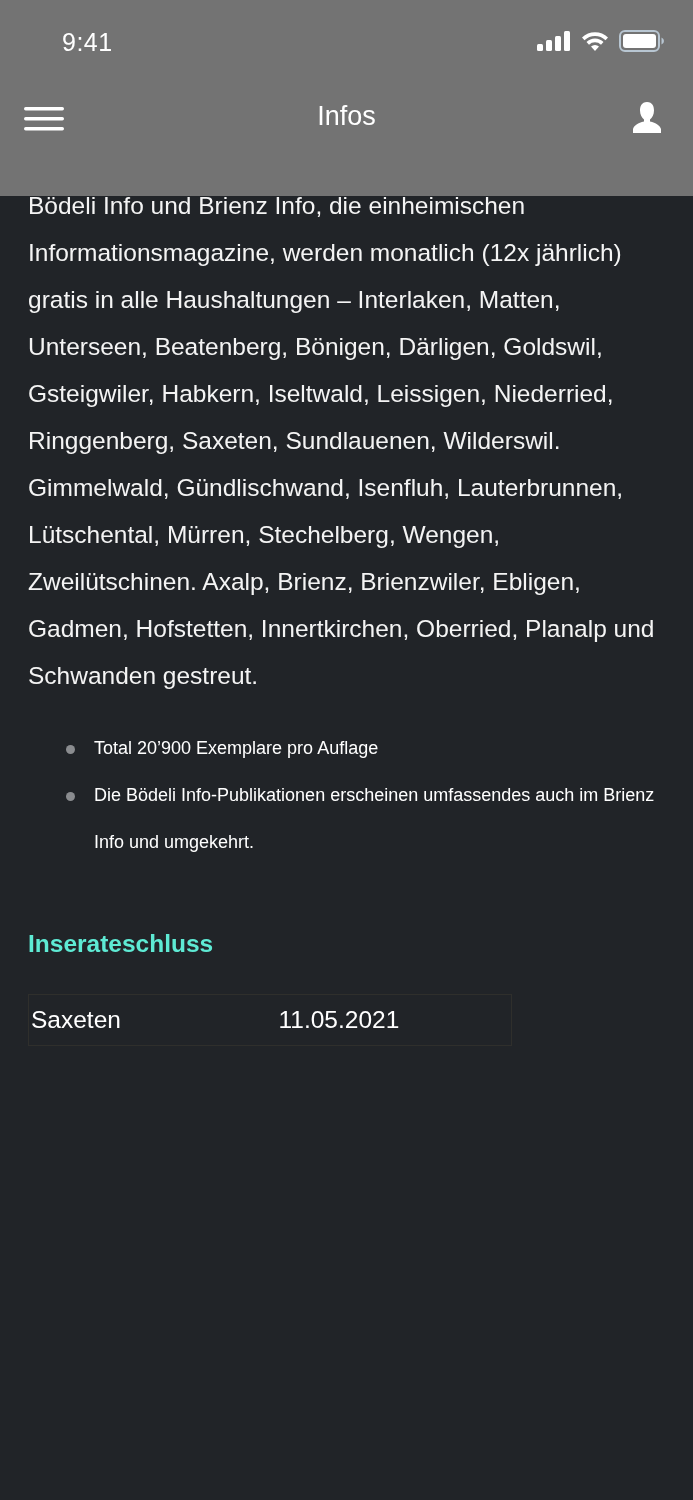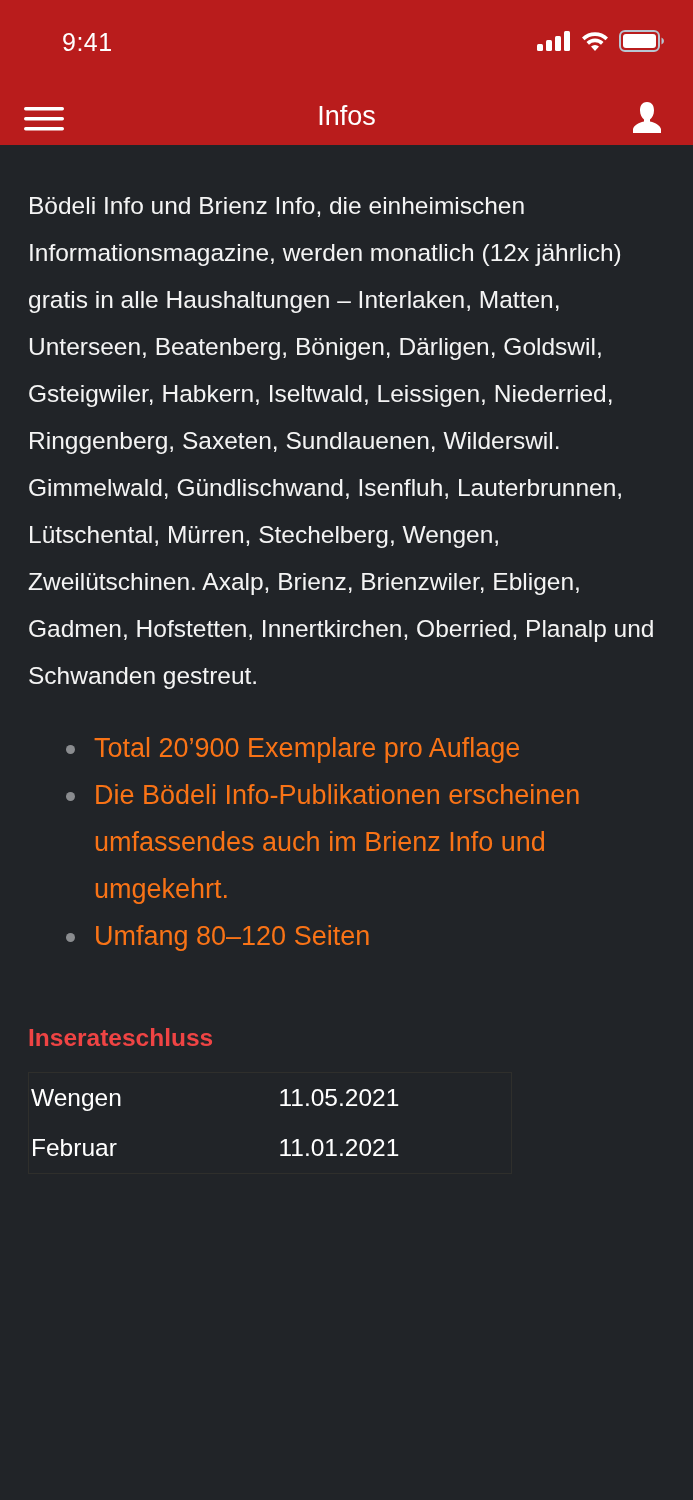--- a/index.html
+++ b/index.html
@@ -8,22 +8,22 @@
       height: 1500px;
       overflow: hidden;
       background: #212428;
       font-family: "Liberation Sans", sans-serif;
       color: #ffffff;
     }
     .header {
       position: absolute;
       top: 0; left: 0;
       width: 693px;
-      height: 145px;
-      background: #b91c1c;
+      height: 196px;
+      background: #737373;
     }
     .status-bar {
       position: absolute;
       top: 0; left: 0;
       width: 693px;
       height: 88px;
     }
     .status-time {
       position: absolute;
       left: 62px;
@@ -85,39 +85,39 @@
       color: #f4f4f4;
       margin-bottom: 26px;
     }
     .feature-list {
       list-style: none;
       padding-left: 66px;
       margin-bottom: 58px;
     }
     .feature-list li {
       position: relative;
-      font-size: 27px;
+      font-size: 18px;
       line-height: 47px;
-      color: #f97316;
+      color: #ffffff;
     }
     .feature-list li .bullet {
       position: absolute;
       left: -28px;
       top: 20px;
       width: 9px;
       height: 9px;
       border-radius: 50%;
       background: #8a8c8f;
     }
     .section-title {
       font-size: 24.5px;
       font-weight: bold;
-      color: #ef4444;
+      color: #5eead4;
       line-height: 40px;
-      margin-bottom: 14px;
+      margin-bottom: 30px;
     }
     .deadline-table {
       border: 1px solid #2f2f2c;
       width: 484px;
       border-collapse: collapse;
     }
     .deadline-table td {
       font-size: 24.5px;
       line-height: 50px;
       color: #ffffff;
@@ -173,30 +173,25 @@
     </div>
   </div>
 </div>
 
 <div class="content">
   <p class="paragraph">Bödeli Info und Brienz Info, die einheimischen Informationsmagazine, werden monatlich (12x jährlich) gratis in alle Haushaltungen – Interlaken, Matten, Unterseen, Beatenberg, Bönigen, Därligen, Goldswil, Gsteigwiler, Habkern, Iseltwald, Leissigen, Niederried, Ringgenberg, Saxeten, Sundlauenen, Wilderswil. Gimmelwald, Gündlischwand, Isenfluh, Lauterbrunnen, Lütschental, Mürren, Stechelberg, Wengen, Zweilütschinen. Axalp, Brienz, Brienzwiler, Ebligen, Gadmen, Hofstetten, Innertkirchen, Oberried, Planalp und Schwanden gestreut.</p>
 
   <ul class="feature-list">
     <li><span class="bullet"></span><span>Total 20’900 Exemplare pro Auflage</span></li>
     <li><span class="bullet"></span><span>Die Bödeli Info-Publikationen erscheinen umfassendes auch im Brienz Info und umgekehrt.</span></li>
-    <li><span class="bullet"></span><span>Umfang 80–120 Seiten</span></li>
   </ul>
 
   <h2 class="section-title">Inserateschluss</h2>
 
   <table class="deadline-table">
     <tbody>
         <tr>
-      <td class="month">Wengen</td>
+      <td class="month">Saxeten</td>
       <td>11.05.2021</td>
-    </tr>
-    <tr>
-      <td class="month">Februar</td>
-      <td>11.01.2021</td>
     </tr>
   </tbody>
     </table>
 </div>
 
 </body></html>

